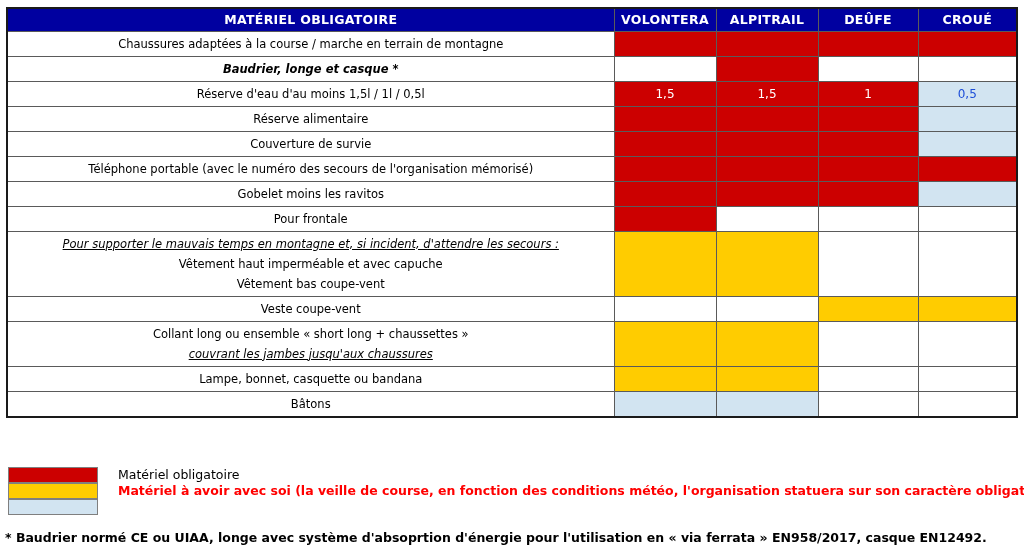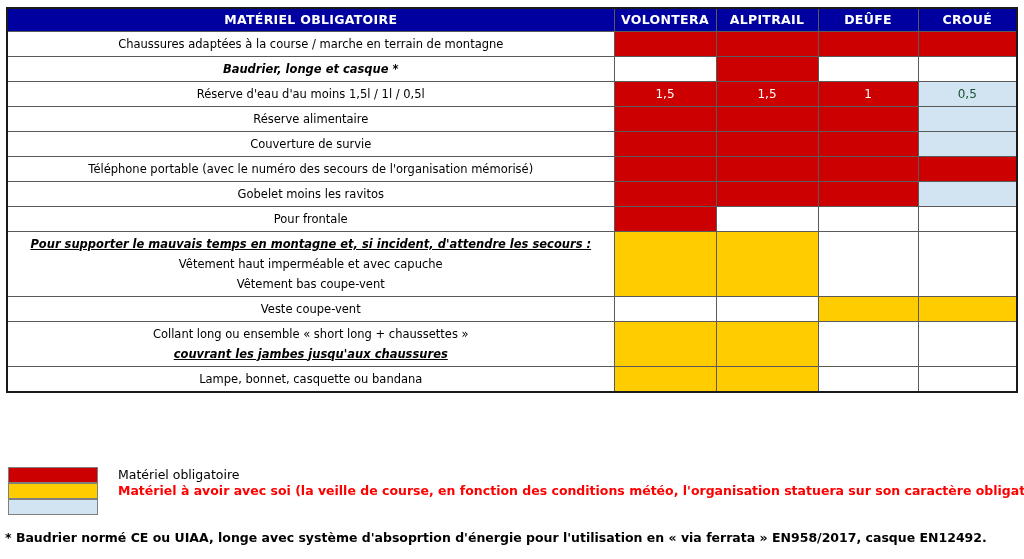--- a/index.html
+++ b/index.html
@@ -40,21 +40,21 @@
     vertical-align: middle;
     padding: 2px 6px;
   }
   td.item-cell .line {
     font-size: 11.5px;
     line-height: 20px;
     color: #000000;
   }
   td.item-cell .line.bold { font-weight: bold; font-style: italic; }
   td.item-cell .line.emphasis {
-    font-weight: bold;
+    font-weight: normal;
     font-style: italic;
     text-decoration: underline;
   }
   td.status-cell {
     text-align: center;
     vertical-align: middle;
     font-size: 12px;
     height: 24px;
   }
   .legend {
@@ -134,21 +134,21 @@
           <td class="status-cell" style="background-color: rgb(255, 255, 255);"></td>
           <td class="status-cell" style="background-color: rgb(255, 255, 255);"></td>
         </tr>
         <tr>
           <td class="item-cell">
             <div class="line normal">Réserve d'eau d'au moins 1,5l / 1l / 0,5l</div>
           </td>
           <td class="status-cell" style="background-color: rgb(204, 0, 0); color: rgb(255, 255, 255);">1,5</td>
           <td class="status-cell" style="background-color: rgb(204, 0, 0); color: rgb(255, 255, 255);">1,5</td>
           <td class="status-cell" style="background-color: rgb(204, 0, 0); color: rgb(255, 255, 255);">1</td>
-          <td class="status-cell" style="background-color: rgb(210, 228, 241); color: #14532d;">0,5</td>
+          <td class="status-cell" style="background-color: rgb(210, 228, 241); color: #1d4ed8;">0,5</td>
         </tr>
         <tr>
           <td class="item-cell">
             <div class="line normal">Réserve alimentaire</div>
           </td>
           <td class="status-cell" style="background-color: rgb(204, 0, 0);"></td>
           <td class="status-cell" style="background-color: rgb(204, 0, 0);"></td>
           <td class="status-cell" style="background-color: rgb(204, 0, 0);"></td>
           <td class="status-cell" style="background-color: rgb(210, 228, 241);"></td>
         </tr>
@@ -217,20 +217,29 @@
           <td class="status-cell" style="background-color: rgb(255, 204, 0);"></td>
           <td class="status-cell" style="background-color: rgb(255, 255, 255);"></td>
           <td class="status-cell" style="background-color: rgb(255, 255, 255);"></td>
         </tr>
         <tr>
           <td class="item-cell">
             <div class="line normal">Lampe, bonnet, casquette ou bandana</div>
           </td>
           <td class="status-cell" style="background-color: rgb(255, 204, 0);"></td>
           <td class="status-cell" style="background-color: rgb(255, 204, 0);"></td>
+          <td class="status-cell" style="background-color: rgb(255, 255, 255);"></td>
+          <td class="status-cell" style="background-color: rgb(255, 255, 255);"></td>
+        </tr>
+        <tr>
+          <td class="item-cell">
+            <div class="line normal">Bâtons</div>
+          </td>
+          <td class="status-cell" style="background-color: rgb(210, 228, 241);"></td>
+          <td class="status-cell" style="background-color: rgb(210, 228, 241);"></td>
           <td class="status-cell" style="background-color: rgb(255, 255, 255);"></td>
           <td class="status-cell" style="background-color: rgb(255, 255, 255);"></td>
         </tr>
       </tbody>
   </table>
 </div>
 
 <div class="legend">
   <div class="legend-row">
     <span class="legend-swatch" style="background-color: rgb(204, 0, 0);"></span>

